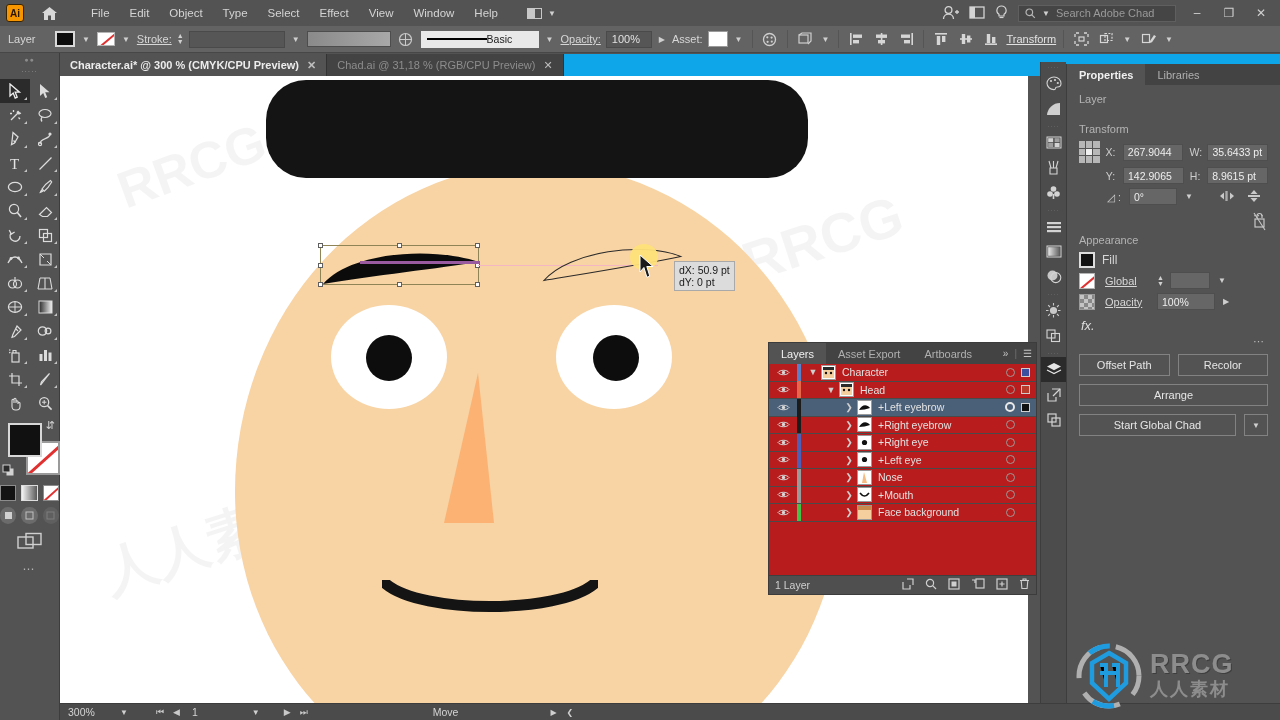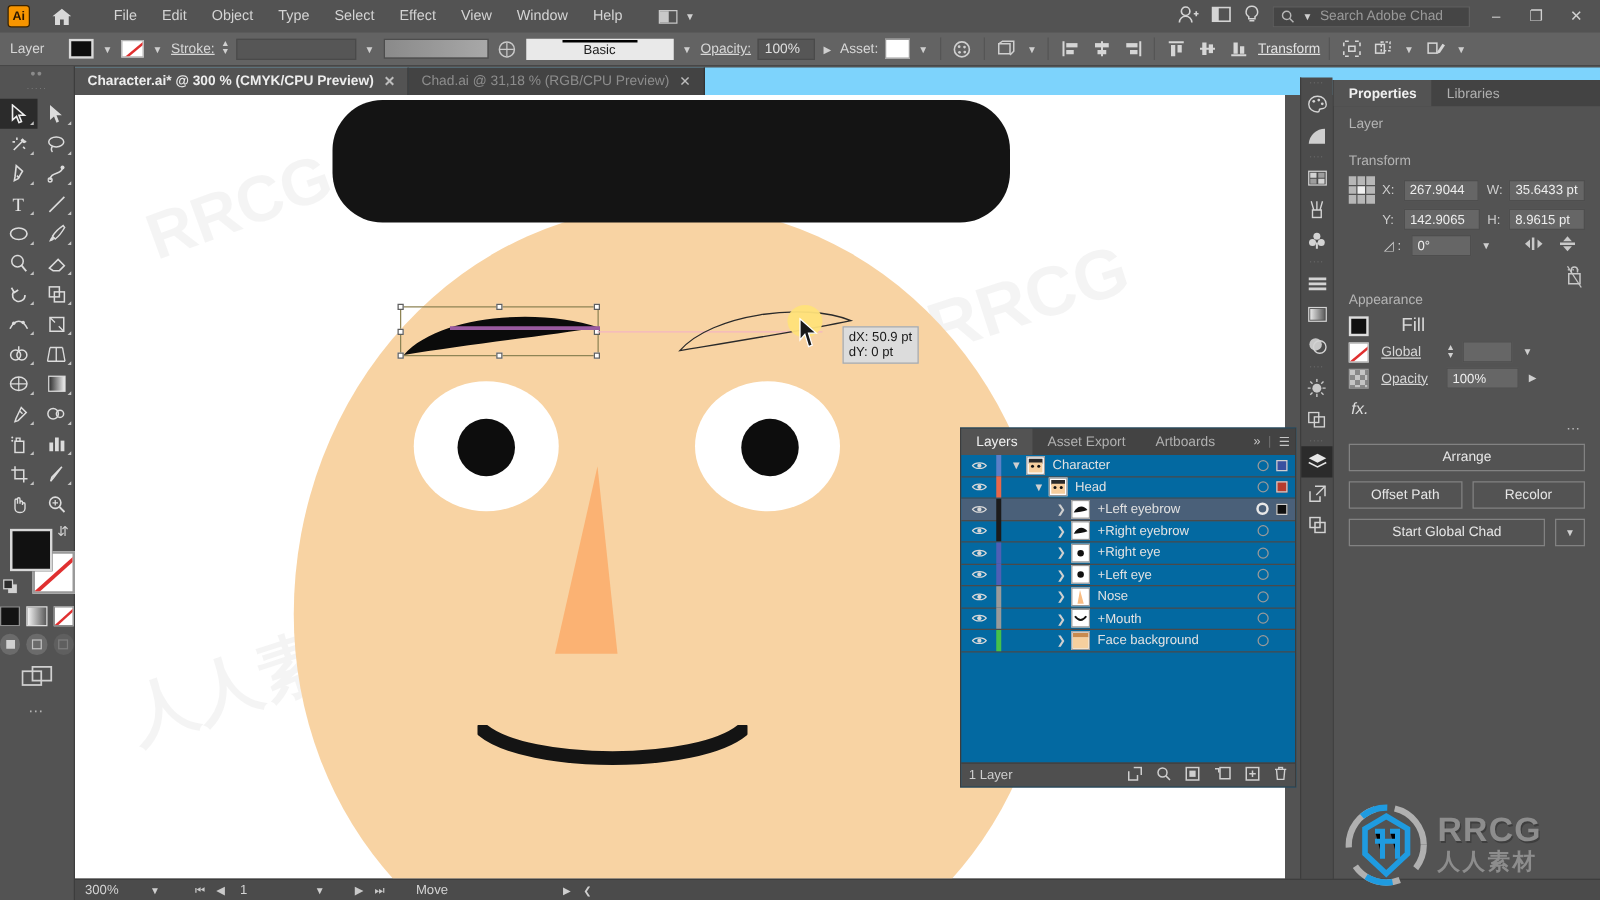--- a/index.html
+++ b/index.html
@@ -58,31 +58,31 @@
   }
   .chev { font-size:8px; color:#cfcfcf; padding:0 2px; }
   .stepper { display:flex; flex-direction:column; line-height:6px; font-size:7px; color:#d0d0d0; }
   .field {
     background:#565656; border:1px solid #4a4a4a; height:17px; display:flex; align-items:center;
     padding:0 5px; font-size:11px; color:#e0e0e0;
   }
   .field.wide { width:96px; }
   .field.opacity { width:46px; }
   .grad-field { width:84px; height:16px; background: linear-gradient(90deg,#8a8a8a,#a8a8a8); border:1px solid #4d4d4d; }
-  .brush-field { width:118px; height:17px; background:#e9e9e9; display:flex; align-items:center; justify-content:center; padding:0 6px; color:#1a1a1a; font-size:10.5px;flex-direction:column;}
+  .brush-field { width:118px; height:17px; background:#e9e9e9; display:flex; align-items:center; justify-content:flex-start; padding:0 6px; color:#1a1a1a; font-size:10.5px;}
   .brush-line { width:60px; height:2px; background:#000; }
   .style-sw { width:20px; height:16px; background:#fff; border:1px solid #9a9a9a; }
   .tb-icon { width:20px; height:19px; display:flex; align-items:center; justify-content:center; color:#dcdcdc; }
   .sep-v { width:1px; height:18px; background:#555; margin:0 2px; }
   .transform-link { font-size:11px; color:#e2e2e2; text-decoration: underline; }
 
   
   .doctabs {
     position:absolute; left:60px; top:54px; width:1220px; height:22px;
-    background:#7dd3fc; display:flex; align-items:flex-end;
+    background:#0ea5e9; display:flex; align-items:flex-end;
   }
   .doctab {
     height:22px; display:flex; align-items:center; gap:8px; padding:0 10px;
     font-size:11px; border-right:1px solid #333;
   }
   .doctab.active { background:#535353; color:#ededed; font-weight:bold; }
   .doctab.inactive { background:#434343; color:#8d8d8d; }
   .tab-x { font-size:11px; color:#bdbdbd; }
 
   
@@ -144,22 +144,22 @@
   .tooltip {
     position:absolute; left:614px; top:185px; background:#dcdcdc; color:#1a1a1a;
     font-size:10.5px; line-height:12px; padding:2px 4px; border:1px solid #a9a9a9;
   }
 
   
   .wm { position:absolute; color:rgba(0,0,0,0.045); font-weight:bold; pointer-events:none; white-space:nowrap; }
 
   
   .layers-panel {
-    position:absolute; left:768px; top:342px; width:269px; height:288px;
-    background:#0369a1; border:1px solid #3c3c3c;
+    position:absolute; left:768px; top:342px; width:269px; height:253px;
+    background:#b91c1c; border:1px solid #3c3c3c;
   }
   .lp-tabs { height:21px; background:#434343; display:flex; align-items:center; position:relative; }
   .lp-tab { padding:0 12px; height:21px; display:flex; align-items:center; font-size:11px; color:#b0b0b0; }
   .lp-tab.active { background:#535353; color:#f0f0f0; }
   .lp-tabs-right { position:absolute; right:4px; display:flex; gap:6px; align-items:center; color:#c5c5c5; font-size:10px; }
   .layer-row {
     height:17.5px; display:flex; align-items:center; border-bottom:1px solid #4a4a4a; position:relative;
     font-size:10.5px; color:#e2e2e2;
   }
   .layer-row.sel { background:#4a6079; }
@@ -995,21 +995,21 @@
             <path d="M7 1L3.5 5h7z" fill="#c9c9c9"></path>
             <path d="M7 13l-3.5-4h7z" fill="#c9c9c9"></path>
           </svg></span>
     </div>
     <div class="dots-r">⋯</div>
 
     <div class="pr-section-title" style="padding-top:10px;">Appearance</div>
 
     <div class="pr-row">
       <div style="width:16px;height:16px;background:#111;border:2px solid #ddd;"></div>
-      <span style="font-size:15px;margin-left:20px;">Fill</span>
+      <span style="font-size:12px;margin-left:1px;">Fill</span>
     </div>
 
     <div class="pr-row">
       <div class="swatch-none" style="width:16px;height:16px;"></div>
       <span style="font-size:11px;margin-left:4px;width:46px;text-decoration:underline;">Global</span>
       <div class="stepper">
           <span>▲</span>
           <span>▼</span>
         </div>
       <div class="pr-inp" style="width:40px;"></div>
@@ -1020,25 +1020,25 @@
       <div style="width:16px;height:16px;border:1px solid #9a9a9a;background:repeating-conic-gradient(#888 0 25%, #c4c4c4 0 50%) 0 0/8px 8px;"></div>
       <span style="font-size:11px;margin-left:4px;width:46px;text-decoration:underline;">Opacity</span>
       <div class="pr-inp" style="width:58px;">100%</div>
       <span class="chev">▶</span>
     </div>
 
     <div class="fx">fx.</div>
     <div class="dots-r">⋯</div>
 
     <div class="qa-grid">
-      <div class="pr-btn" style="flex:1;">Arrange</div>
-    </div>
-    <div class="qa-grid">
       <div class="pr-btn" style="flex:1;">Offset Path</div>
       <div class="pr-btn" style="flex:1;">Recolor</div>
+    </div>
+    <div class="qa-grid">
+      <div class="pr-btn" style="flex:1;">Arrange</div>
     </div>
     <div class="qa-grid">
       <div class="pr-btn" style="flex:1;">Start Global Chad</div>
       <div class="pr-btn" style="width:24px;">
         <span class="chev">▼</span>
       </div>
     </div>
   </div>
 
   <div class="rail">
@@ -1148,21 +1148,21 @@
     <span class="sb-nav">
       <span>⏮</span>
       <span>◀</span>
     </span>
     <span style="margin-left:12px;">1</span>
     <span class="chev" style="margin-left:52px;">▼</span>
     <span class="sb-nav" style="margin-left:22px;">
       <span>▶</span>
       <span>⏭</span>
     </span>
-    <span style="padding-left:25px;">Move</span>
+    <span style="margin-left:100px;padding-left:25px;">Move</span>
     <span class="chev" style="margin-left:90px;">▶</span>
     <span class="chev" style="margin-left:6px;">❮</span>
   </div>
 
   <div class="rrcg">
     <div class="rrcg-badge">
       <svg width="66" height="66" viewBox="0 0 66 66">
         <circle cx="33" cy="33" r="30" fill="none" stroke="#b0b0b0" stroke-width="5" stroke-dasharray="40 16" stroke-dashoffset="20"></circle>
         <circle cx="33" cy="33" r="30" fill="none" stroke="#1f9be0" stroke-width="5" stroke-dasharray="22 56" stroke-dashoffset="-42"></circle>
         <path d="M33 10 L50 20 V40 L33 56 L16 40 V20 Z" fill="none" stroke="#1f9be0" stroke-width="4.5"></path>

